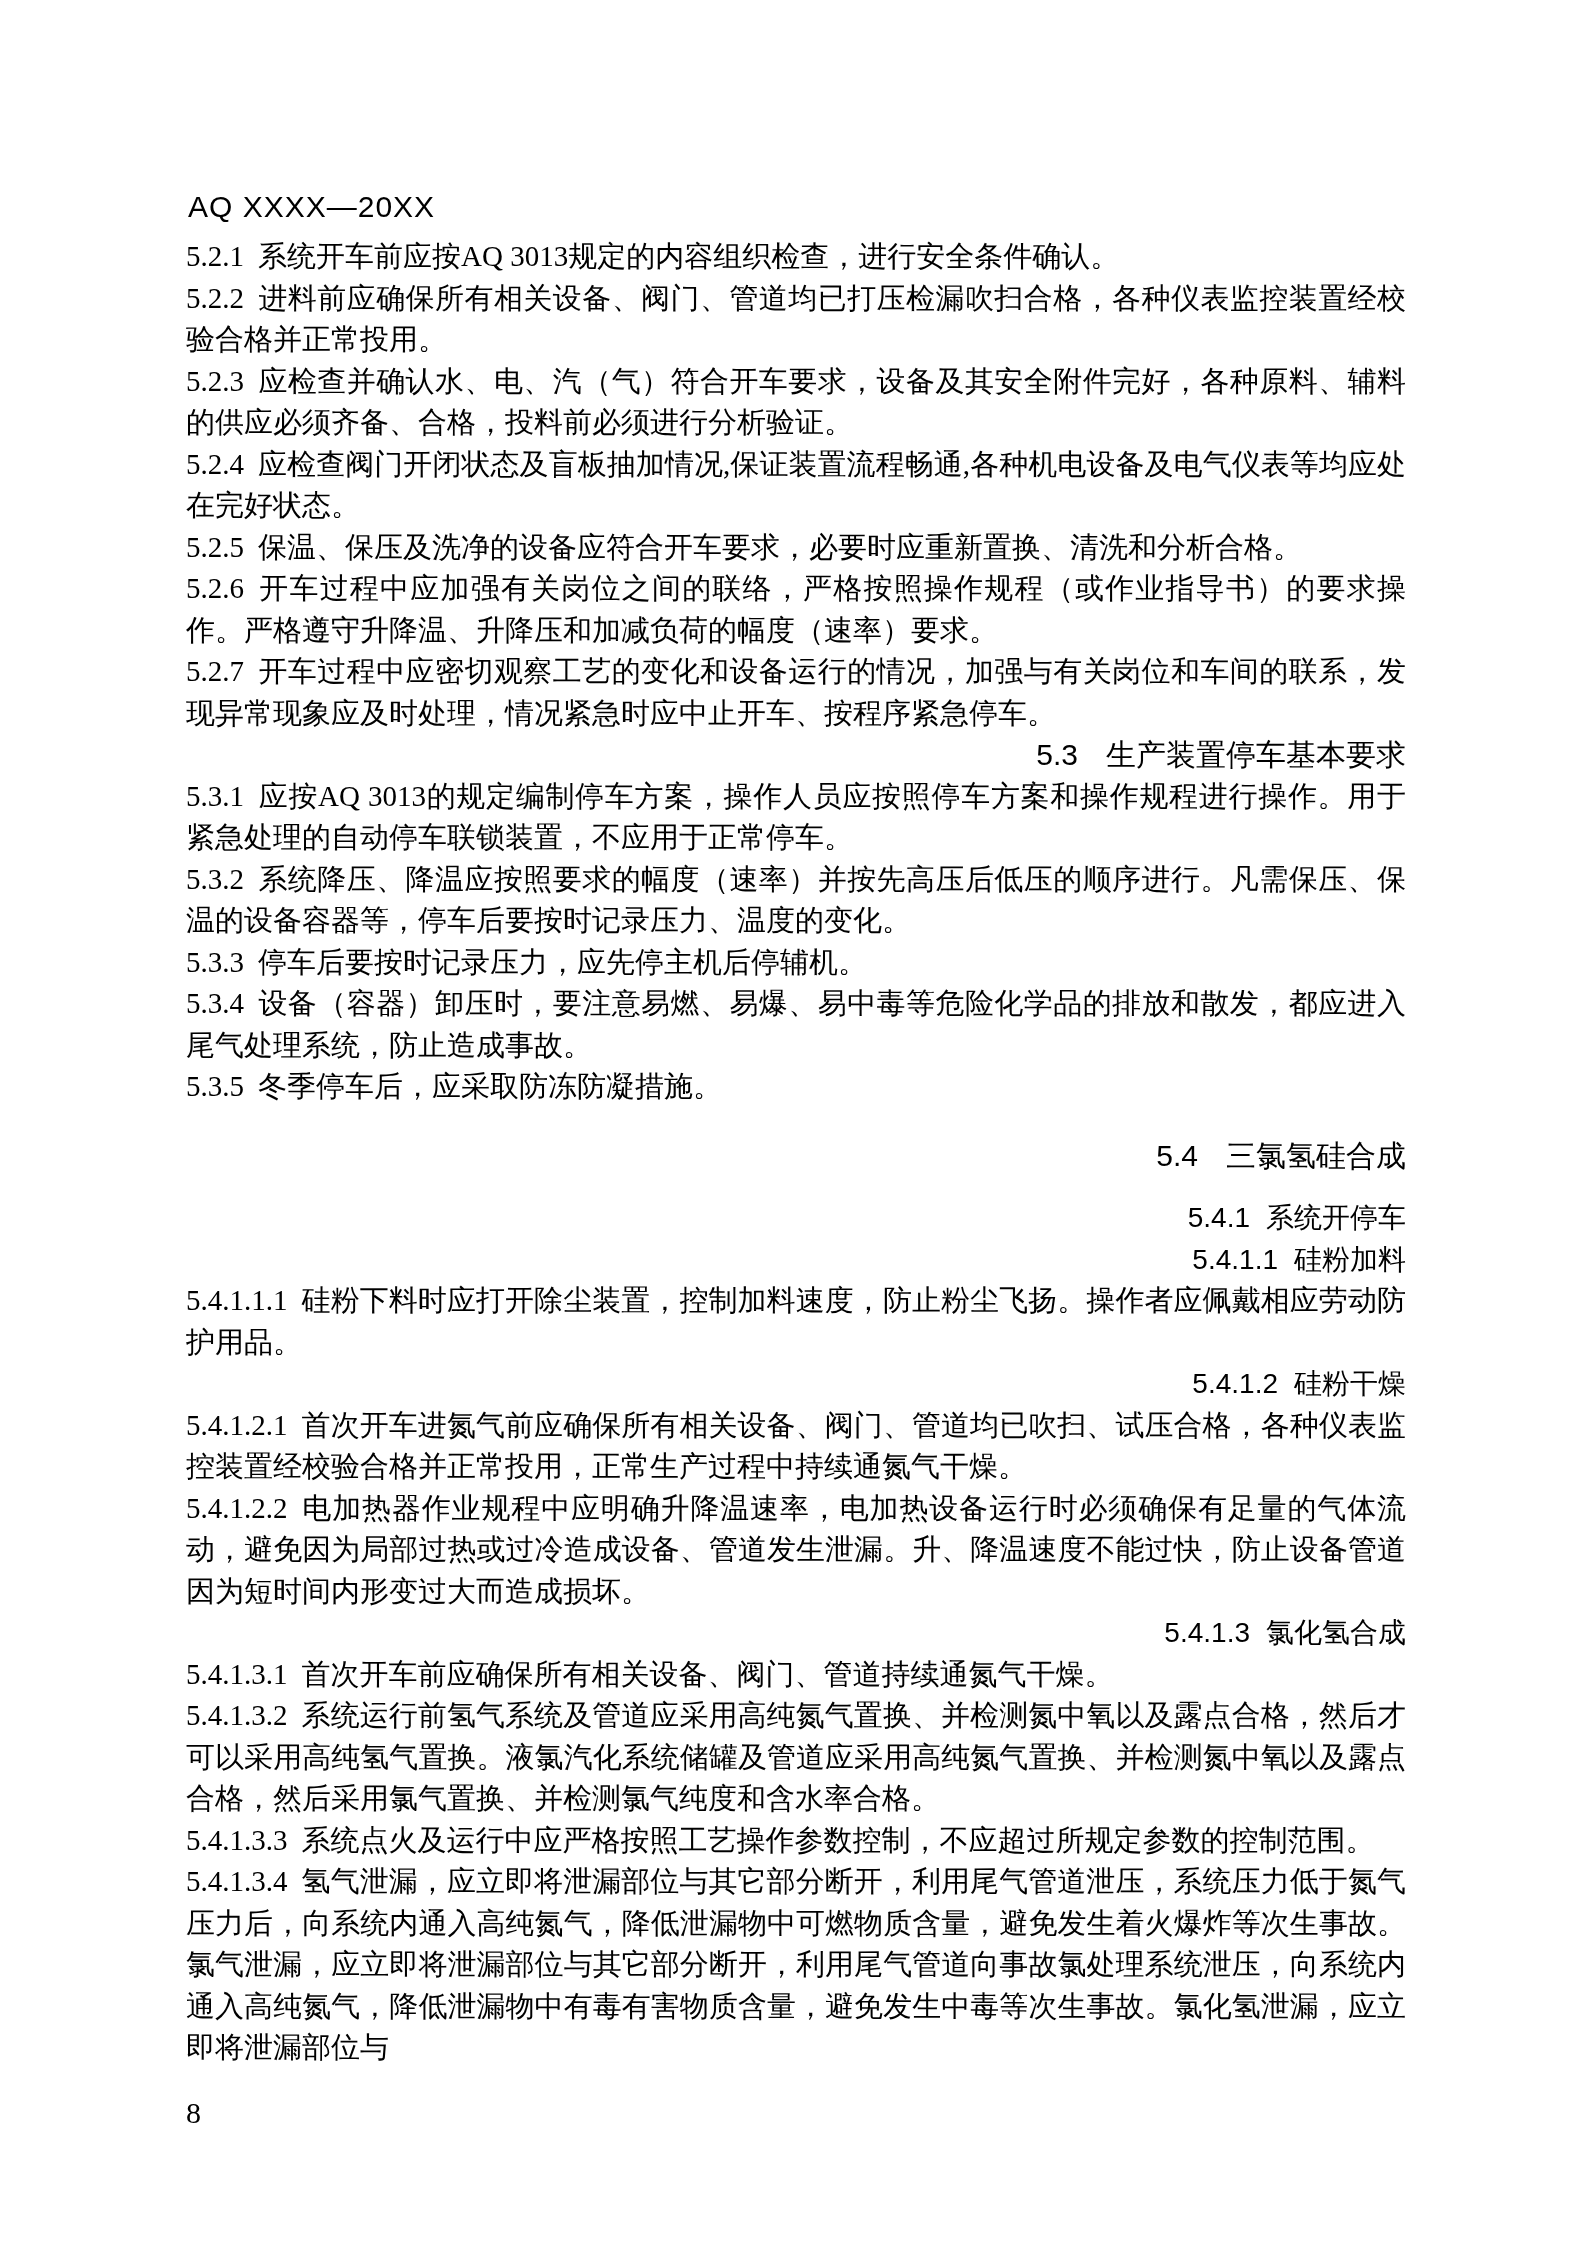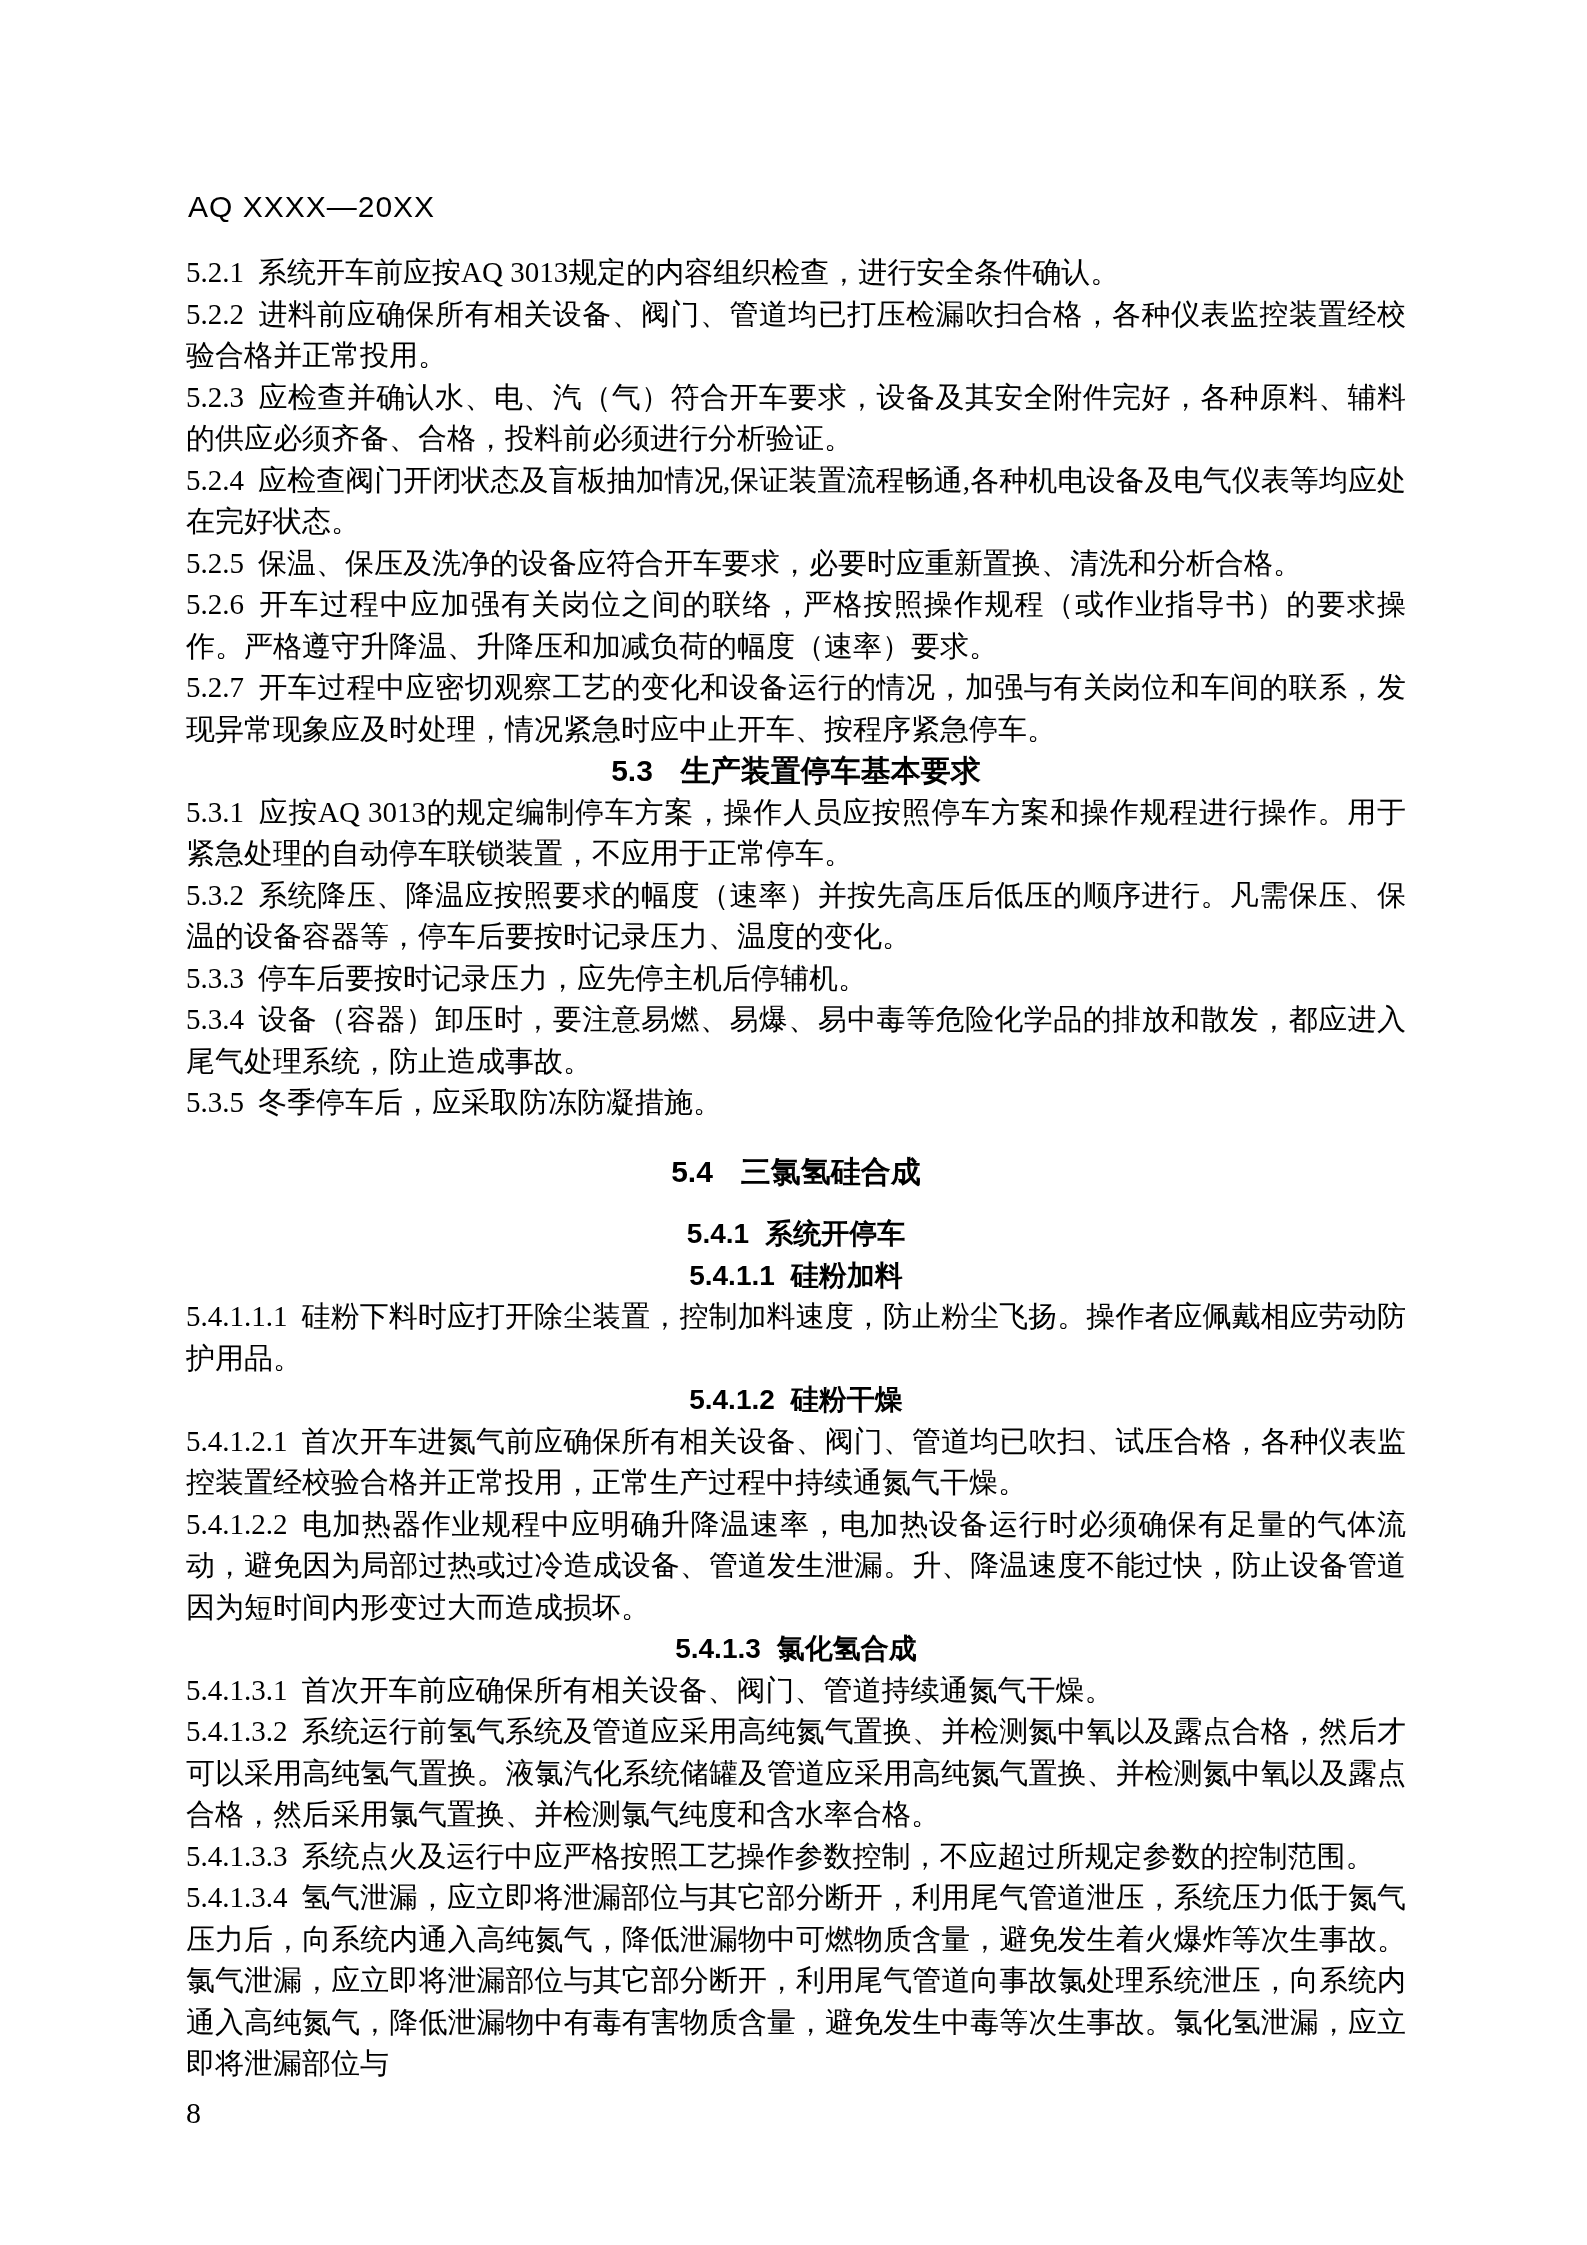--- a/index.html
+++ b/index.html
@@ -17,36 +17,36 @@
     left:188px;
     top:190px;
     font-family:"Liberation Sans","DejaVu Sans",sans-serif;
     font-size:30px;
     letter-spacing:1px;
     white-space:nowrap;
   }
   .content{
     position:absolute;
     left:186px;
-    top:252px;
+    top:236px;
     width:1220px;
   }
   .block{
     margin:0;
     font-size:29px;
     line-height:41.5px;
     text-align:justify;
     text-justify:inter-ideograph;
   }
   .block .num{display:inline-block;}
   .clause .num{margin-right:14px;}
   .h2,.h2-major,.h3{
     font-family:"Liberation Sans","DejaVu Sans",sans-serif;
-    font-weight:700;
-    text-align:center;
+    font-weight:400;
+    text-align:right;
   }
   .h2,.h2-major{font-size:30px;}
   .h3{font-size:28px;}
   .h2 .num,.h2-major .num{margin-right:28px;}
   .h3 .num{margin-right:16px;}
   .h2-major{margin-top:27px;margin-bottom:21px;}
   .page-number{
     position:absolute;
     left:186px;
     top:2096px;

